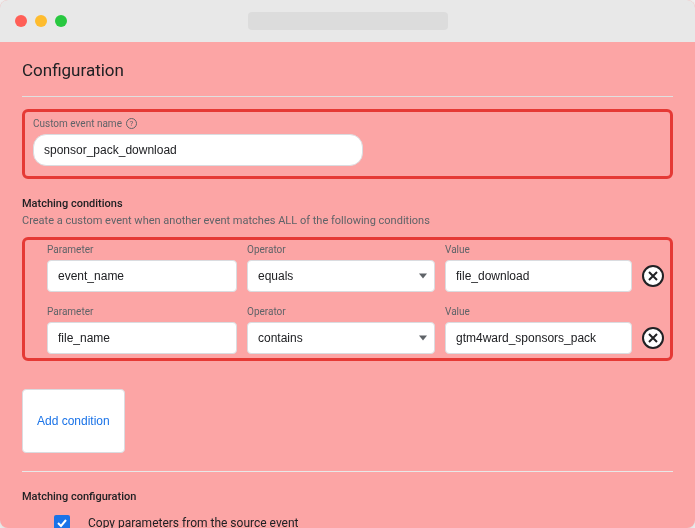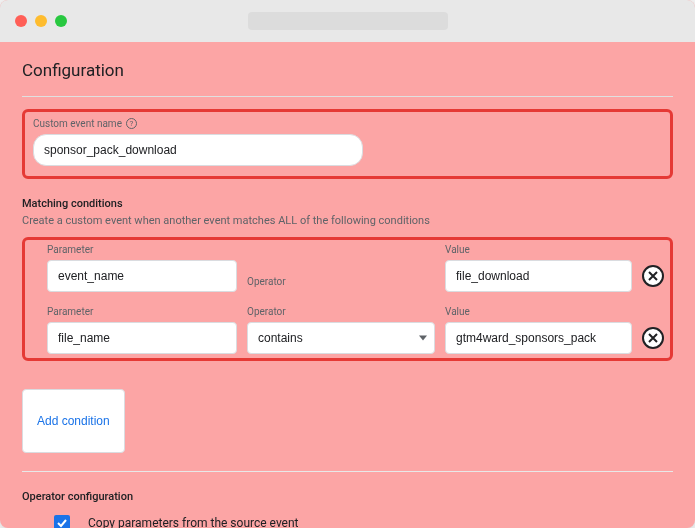--- a/index.html
+++ b/index.html
@@ -248,20 +248,24 @@
 
     <div class="red-box tight">
 
       <div class="condition-row">
         <div class="cond-col param">
           <div class="field-label">Parameter</div>
           <input class="input" type="text" value="event_name" style="">
         </div>
         <div class="cond-col operator">
           <div class="field-label">Operator</div>
+          <div class="select-wrap">
+            <input class="input" type="text" readonly="" value="equals" style="">
+            <div class="select-caret"></div>
+          </div>
         </div>
         <div class="cond-col value">
           <div class="field-label">Value</div>
           <input class="input" type="text" value="file_download" style="">
         </div>
         <div class="remove-btn" style="margin-bottom:5px">
           <svg viewBox="0 0 10 10">
               <path d="M1 1 L9 9 M9 1 L1 9" stroke="#202124" stroke-width="2" fill="none"></path>
             </svg>
         </div>
@@ -289,21 +293,21 @@
             </svg>
         </div>
       </div>
     </div>
 
     <button class="link-button">Add condition</button>
 
     <hr class="sep">
 
     
-    <div class="section-title">Operator configuration</div>
+    <div class="section-title">Matching configuration</div>
 
     <div class="checkbox-row">
       <div class="checkbox">
         <svg viewBox="0 0 12 12">
             <path d="M2 6 L5 9 L10 3" stroke="white" stroke-width="2" fill="none"></path>
           </svg>
       </div>
       <div class="checkbox-label">Copy parameters from the source event</div>
     </div>
 

